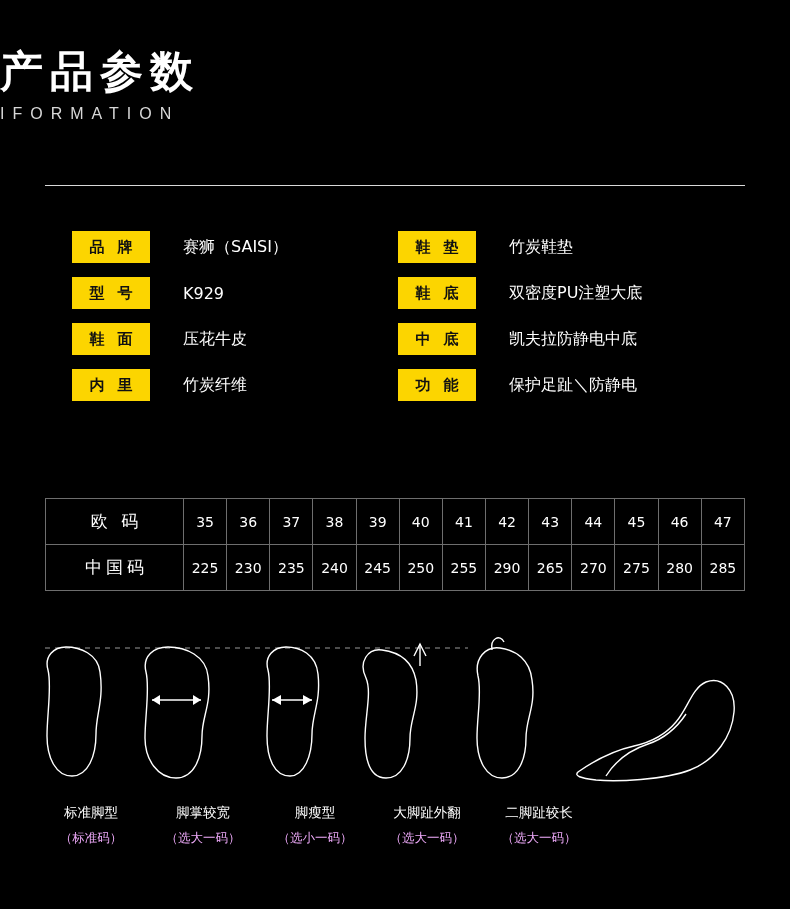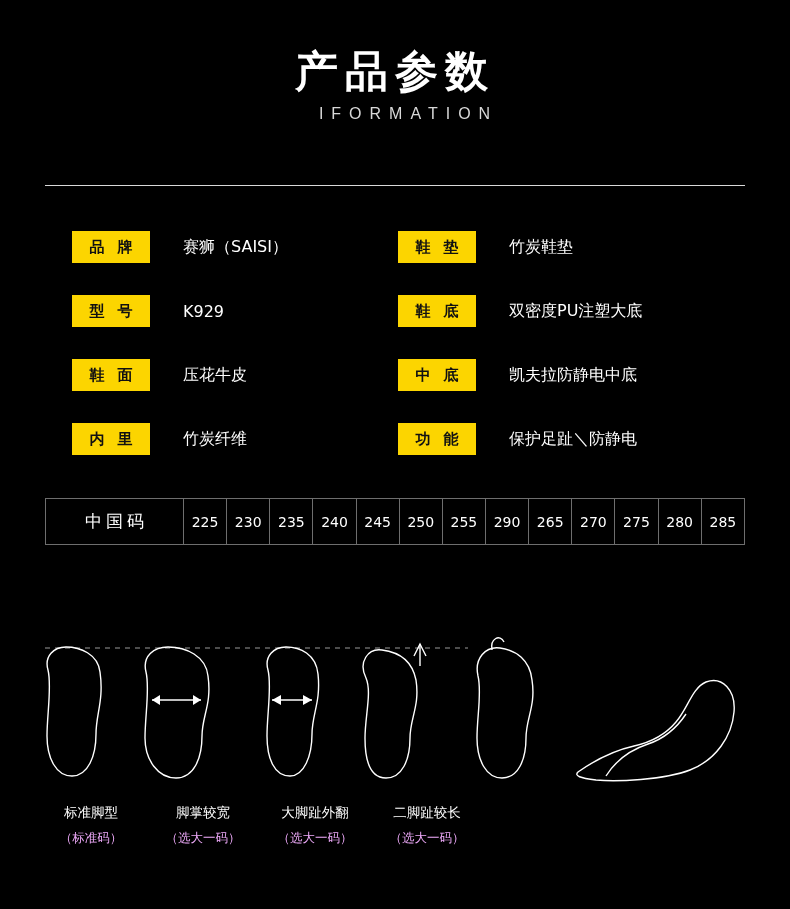--- a/index.html
+++ b/index.html
@@ -18,58 +18,57 @@
   .page {
     width: 790px;
     height: 909px;
     position: relative;
     background: #000;
   }
 
   
   .header {
     padding-top: 48px;
-    text-align: center;
+    text-align: left;
   }
   .title-cn {
     font-size: 43px;
     font-weight: bold;
     letter-spacing: 7px;
     color: #ffffff;
     line-height: 1.1;
     font-family: "DejaVu Sans", "Liberation Sans", sans-serif;
   }
   .title-en {
     margin-top: 10px;
     font-size: 16px;
     letter-spacing: 8px;
     color: #d8d8d8;
     font-family: "Liberation Sans", sans-serif;
-    padding-left: 27px;
   }
 
   .divider {
     position: absolute;
     left: 45px;
     right: 45px;
     top: 185px;
     height: 1px;
     background: #ffffff;
     opacity: 0.85;
   }
 
   
   .specs {
     position: absolute;
     top: 228px;
     left: 0;
     width: 667px;
     display: grid;
     grid-template-columns: 330px 1fr;
-    row-gap: 26px;
+    row-gap: 8px;
   }
   .spec-row {
     display: flex;
     align-items: center;
     height: 38px;
   }
   .spec-col-left { padding-left: 72px; }
   .spec-col-right { padding-left: 68px; }
 
   .spec-label {
@@ -196,20 +195,36 @@
     </div>
     <div class="spec-row spec-col-right">
       <div class="spec-label">功 能</div>
       <div class="spec-value">保护足趾＼防静电</div>
     </div>
 
   </div>
 
   <table class="size-table">
     <tbody>
+      <tr>
+        <td class="head">欧 码</td>
+        <td>35</td>
+        <td>36</td>
+        <td>37</td>
+        <td>38</td>
+        <td>39</td>
+        <td>40</td>
+        <td>41</td>
+        <td>42</td>
+        <td>43</td>
+        <td>44</td>
+        <td>45</td>
+        <td>46</td>
+        <td>47</td>
+      </tr>
       <tr>
         <td class="head">中国码</td>
         <td>225</td>
         <td>230</td>
         <td>235</td>
         <td>240</td>
         <td>245</td>
         <td>250</td>
         <td>255</td>
         <td>290</td>
@@ -273,20 +288,24 @@
   <div class="foot-captions">
     <div class="foot-caption">
       <div>标准脚型</div>
       <div class="sub">（标准码）</div>
     </div>
     <div class="foot-caption">
       <div>脚掌较宽</div>
       <div class="sub">（选大一码）</div>
     </div>
     <div class="foot-caption">
+      <div>脚瘦型</div>
+      <div class="sub">（选小一码）</div>
+    </div>
+    <div class="foot-caption">
       <div>大脚趾外翻</div>
       <div class="sub">（选大一码）</div>
     </div>
     <div class="foot-caption">
       <div>二脚趾较长</div>
       <div class="sub">（选大一码）</div>
     </div>
   </div>
 
 </div>

